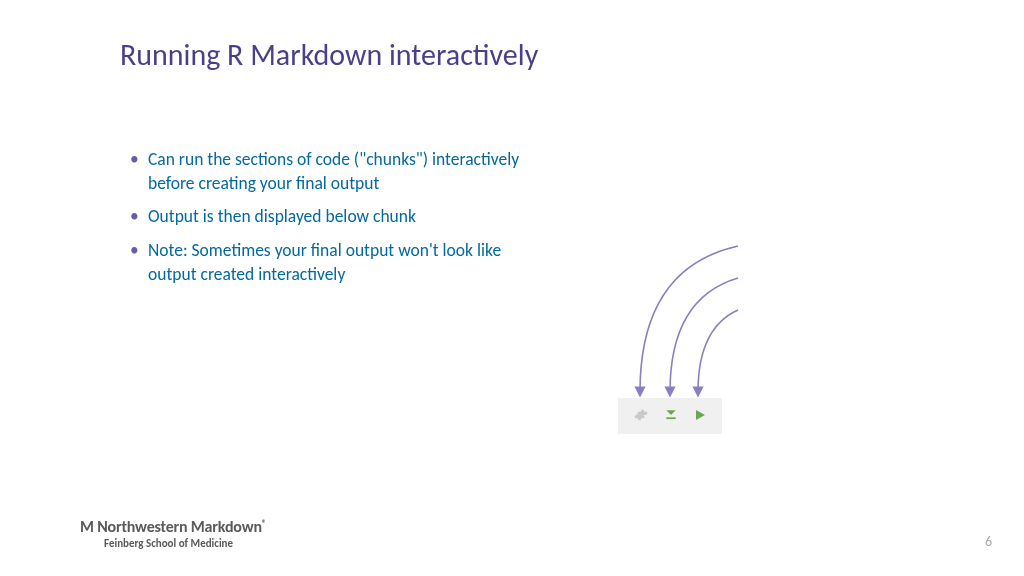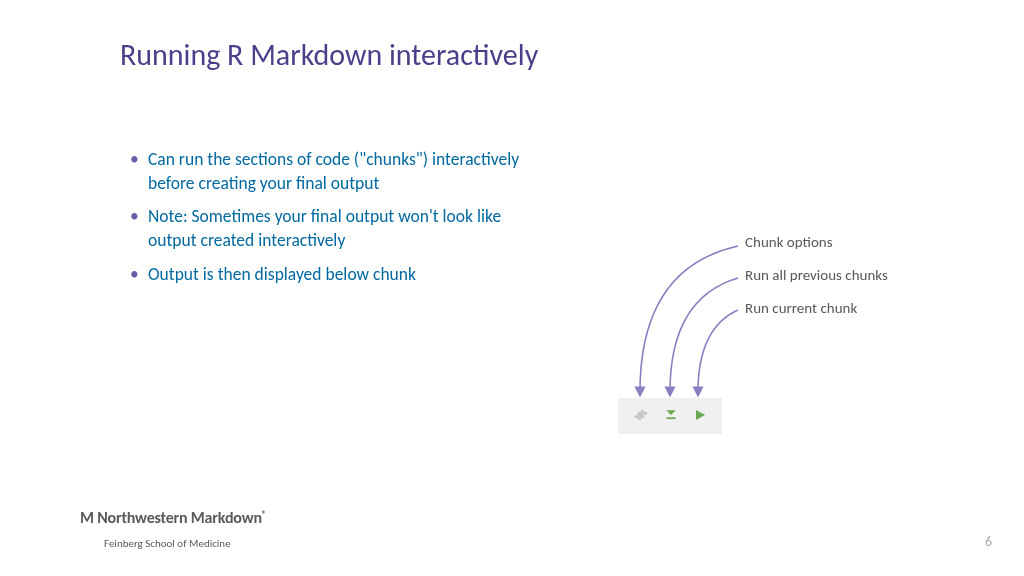--- a/index.html
+++ b/index.html
@@ -15,42 +15,37 @@
   .callouts { position: absolute; left: 745px; top: 233px; font-size: 15px; color: #595959; }
   .callouts div { margin-bottom: 15px; }
 
   .toolbar { position: absolute; left: 618px; top: 398px; width: 104px; height: 36px; background: #f0f0f0; display: flex; align-items: center; justify-content: space-around; padding: 0 8px; }
 
   .arrows { position: absolute; left: 620px; top: 238px; width: 300px; height: 200px; pointer-events: none; }
 
   .logo { position: absolute; left: 80px; bottom: 26px; color: #5a5a5a; }
   .logo-line1 { font-size: 16px; font-weight: 600; letter-spacing: -0.2px; }
   .logo-line1 .nm { font-weight: 700; }
-  .logo-line2 { font-size: 11px; font-weight: 400; margin-top: 10px; padding-left: 24px; }
+  .logo-line2 { font-size: 11px; font-weight: 700; margin-top: 1px; padding-left: 24px; }
 
   .pagenum { position: absolute; right: 32px; bottom: 26px; font-size: 14px; color: #a8a8a8; }
 </style>
 </head>
 <body>
 
 <div class="slide">
 
   <div class="title">Running R Markdown interactively</div>
 
   <ul class="bullets">
     <li>Can run the sections of code ("chunks") interactively before creating your final output</li>
+    <li>Output is then displayed below chunk</li>
     <li>Note: Sometimes your final output won't look like output created interactively</li>
-    <li>Output is then displayed below chunk</li>
   </ul>
 
-  <div class="callouts">
-    <div>Chunk options</div>
-    <div>Run all previous chunks</div>
-    <div>Run current chunk</div>
-  </div>
 
   <svg class="arrows" viewBox="0 0 300 200">
     <defs>
       <marker id="arrowhead" markerWidth="7" markerHeight="7" refX="3.5" refY="3.5" orient="auto">
         <polygon points="0 0, 7 3.5, 0 7" fill="#8b7fc2"></polygon>
       </marker>
     </defs>
 
     <path d="M 118 8 Q 20 30 20 154" stroke="#8b7fc2" stroke-width="1.6" fill="none" marker-end="url(#arrowhead)"></path>
 

